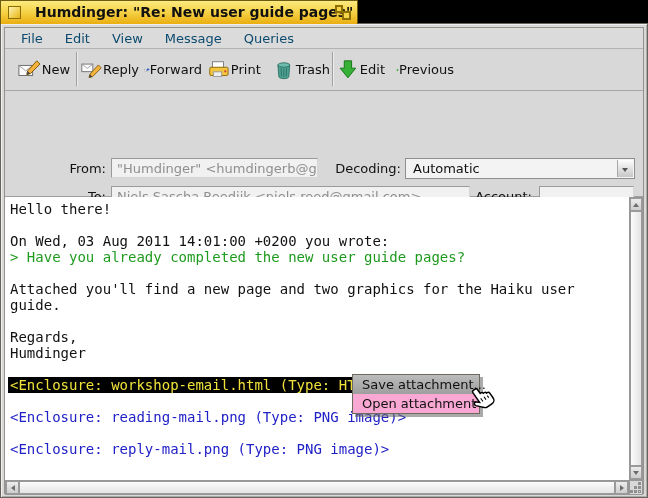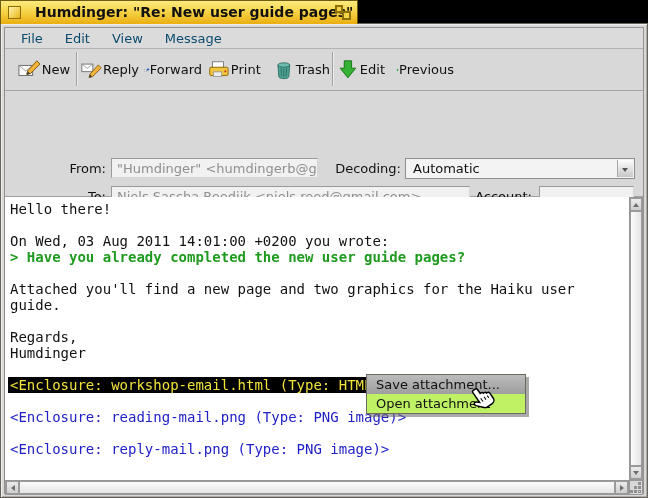--- a/index.html
+++ b/index.html
@@ -46,21 +46,21 @@
   .popup-arrow{position:absolute;top:1px;right:1px;bottom:1px;width:15px;
          background:linear-gradient(180deg,#fdfdfd,#c7c7c7);border-left:1px solid #a8a8a8;}
   .popup-arrow::after{content:"";position:absolute;left:4px;top:8px;border-left:3.5px solid transparent;border-right:3.5px solid transparent;border-top:4px solid #555;}
 
   
   .bodytext{position:absolute;left:0;top:169px;width:624px;height:283px;background:#fff;box-sizing:border-box;
             font-family:"DejaVu Sans Mono","Liberation Mono",monospace;font-size:14px;line-height:16px;
             padding:4px 0 0 5px;overflow:hidden;}
   .bl{height:16px;}
   .ln{height:16px;white-space:pre;color:#111;}
-  .ln.q{color:#1e9b1e;font-weight:bold;}
+  .ln.q{color:#1e9b1e;}
   .ln.enc{color:#2121c8;}
   .sel{background:#000;color:#f0e23b;display:inline-block;padding:0 2px;margin-left:-2px;}
 
   
   .vscroll{position:absolute;left:624px;top:169px;width:14px;height:283px;background:#cfcfcf;border:1px solid #979797;box-sizing:border-box;}
   .hscroll{position:absolute;left:0;top:452px;width:624px;height:15px;background:#cfcfcf;border:1px solid #979797;box-sizing:border-box;}
   .sc-btn{position:absolute;background:linear-gradient(180deg,#ececec,#cdcdcd);border:1px solid #9a9a9a;box-sizing:border-box;display:flex;align-items:center;justify-content:center;}
   .v-up{left:0;top:0;width:12px;height:13px;}
   .v-dn{left:0;bottom:0;width:12px;height:13px;}
   .h-lt{left:0;top:0;width:13px;height:13px;}
@@ -69,40 +69,41 @@
   .h-thumb{position:absolute;left:13px;top:0;width:596px;height:13px;background:linear-gradient(180deg,#fbfbfb,#e4e4e4);border:1px solid #9a9a9a;box-sizing:border-box;}
   .tri-up{width:0;height:0;border-left:3.5px solid transparent;border-right:3.5px solid transparent;border-bottom:4.5px solid #6d6d6d;}
   .tri-dn{width:0;height:0;border-left:3.5px solid transparent;border-right:3.5px solid transparent;border-top:4.5px solid #6d6d6d;}
   .tri-lt{width:0;height:0;border-top:3.5px solid transparent;border-bottom:3.5px solid transparent;border-right:4.5px solid #6d6d6d;}
   .tri-rt{width:0;height:0;border-top:3.5px solid transparent;border-bottom:3.5px solid transparent;border-left:4.5px solid #6d6d6d;}
   .grip{position:absolute;left:624px;top:452px;width:14px;height:15px;background:#d8d8d8;border:1px solid #979797;box-sizing:border-box;}
   .grip-dots{position:absolute;right:2px;bottom:2px;width:1px;height:1px;background:transparent;
      box-shadow:0 0 0 1px #8f8f8f, -4px 0 0 1px #8f8f8f, 0 -4px 0 1px #8f8f8f, -8px 0 0 1px #8f8f8f, -4px -4px 0 1px #8f8f8f, 0 -8px 0 1px #8f8f8f;}
 
   
-  .ctxmenu{position:absolute;left:352px;top:374px;width:160px;background:#bef264;border:1px solid #6f6a60;box-sizing:border-box;
-           box-shadow:3px 3px 0 rgba(100,100,100,0.55);z-index:20;margin-left:14px;}
+  .ctxmenu{position:absolute;left:352px;top:374px;width:128px;background:#f9a8d4;border:1px solid #6f6a60;box-sizing:border-box;
+           box-shadow:3px 3px 0 rgba(100,100,100,0.55);z-index:20;}
   .ctx-item{height:19px;line-height:19px;font-size:13px;color:#111;padding-left:9px;white-space:nowrap;}
   .ctx-item.hl{background:linear-gradient(180deg,#bcbcbc,#9e9e9e);}
 
   .cursor{position:absolute;left:468px;top:384px;width:32px;height:32px;z-index:30;pointer-events:none;}
 </style>
 </head>
 <body>
 
 <div id="stage">
 
   <div class="win">
     <div class="win-inner">
 
       <div class="menubar">
         <span class="menu-item">File</span>
         <span class="menu-item">Edit</span>
         <span class="menu-item">View</span>
         <span class="menu-item">Message</span>
+        <span class="menu-item">Queries</span>
       </div>
 
       <div class="toolbar">
         <div class="tb-btn" style="left:13px">
           <svg viewBox="0 0 26 24">
             <rect x="1" y="7" width="15" height="11" fill="#fbfbfb" stroke="#666"></rect>
             <path d="M1 7 L8.5 13 L16 7" fill="none" stroke="#999"></path>
             <path d="M20.5 2 L24 5.5 L13.5 16 L9.5 17 L10.5 13 Z" fill="#f2b23e" stroke="#7c5500"></path>
             <path d="M10.5 13 L9.5 17 L13.5 16 Z" fill="#444"></path>
           </svg>

